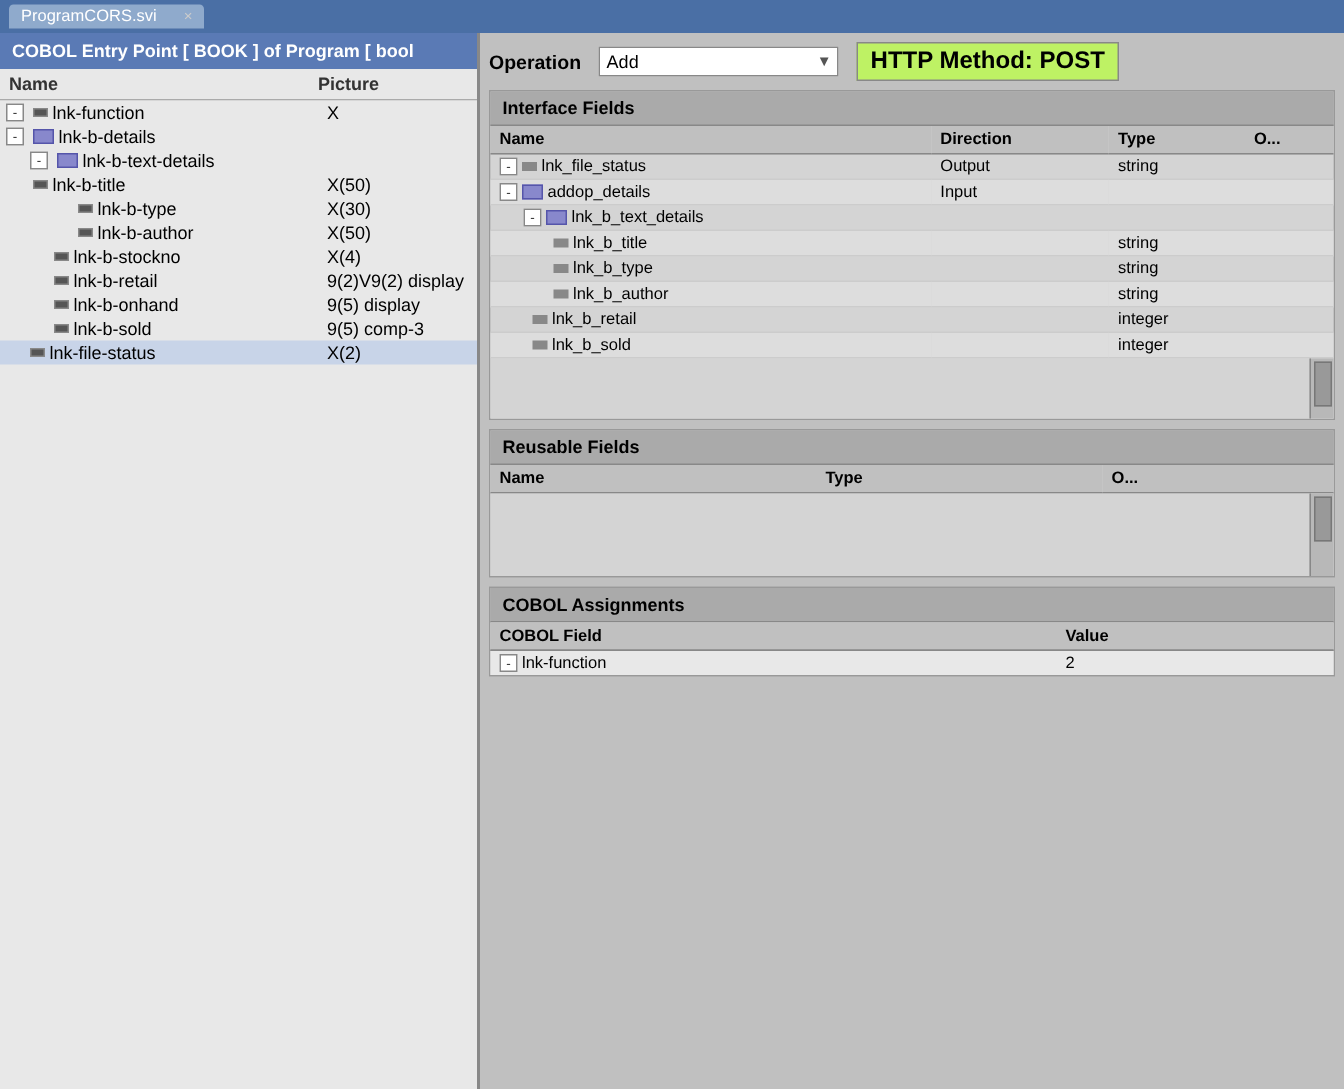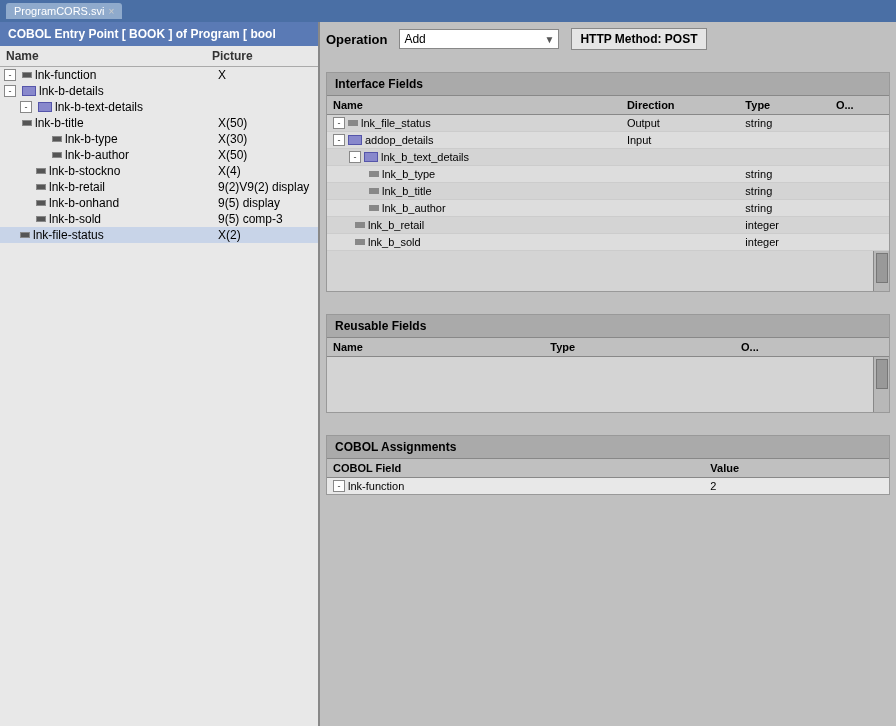--- a/index.html
+++ b/index.html
@@ -35,21 +35,21 @@
     .tab-item {
       background: #6a8fc0;
       color: white;
       padding: 2px 8px;
       font-size: 11px;
       border-top-left-radius: 3px;
       border-top-right-radius: 3px;
       cursor: pointer;
       display: flex;
       align-items: flex-end;
-      gap: 4px;
+      gap: 18px;
     }
     .tab-item.active {
       background: #8faacc;
     }
     .tab-close {
       font-size: 10px;
       color: #ccc;
     }
 
     
@@ -157,21 +157,21 @@
       border: 1px solid #5555aa;
     }
 
     
     .right-panel {
       flex: 1;
       display: flex;
       flex-direction: column;
       background: #c0c0c0;
       padding: 6px;
-      gap: 22px;
+      gap: 6px;
       overflow-y: auto;
     }
 
     
     .operation-bar {
       display: flex;
       align-items: center;
       gap: 12px;
       background: #c0c0c0;
     }
@@ -188,23 +188,23 @@
       padding: 2px 4px;
       min-width: 160px;
       cursor: pointer;
       justify-content: space-between;
     }
     .select-arrow {
       font-size: 10px;
       color: #555;
     }
     .http-method-label {
-      background: #e5e5e5;
-      font-weight: bold;
-      font-size: 12px;
+      background: #bef264;
+      font-weight: bold;
+      font-size: 16px;
       color: #000;
       padding: 3px 8px;
       border: 1px solid #888;
     }
 
     
     .section {
       background: #c8c8c8;
       border: 1px solid #999;
     }
@@ -492,33 +492,33 @@
               </td>
               <td></td>
               <td></td>
               <td></td>
             </tr>
 
             <tr>
               <td>
                 <div class="name-cell" style="padding-left:36px;">
                   <span class="row-field-icon"></span>
-                  lnk_b_type
+                  lnk_b_title
                 </div>
               </td>
               <td></td>
               <td>string</td>
               <td></td>
             </tr>
 
             <tr>
               <td>
                 <div class="name-cell" style="padding-left:36px;">
                   <span class="row-field-icon"></span>
-                  lnk_b_title
+                  lnk_b_type
                 </div>
               </td>
               <td></td>
               <td>string</td>
               <td></td>
             </tr>
 
             <tr>
               <td>
                 <div class="name-cell" style="padding-left:36px;">

